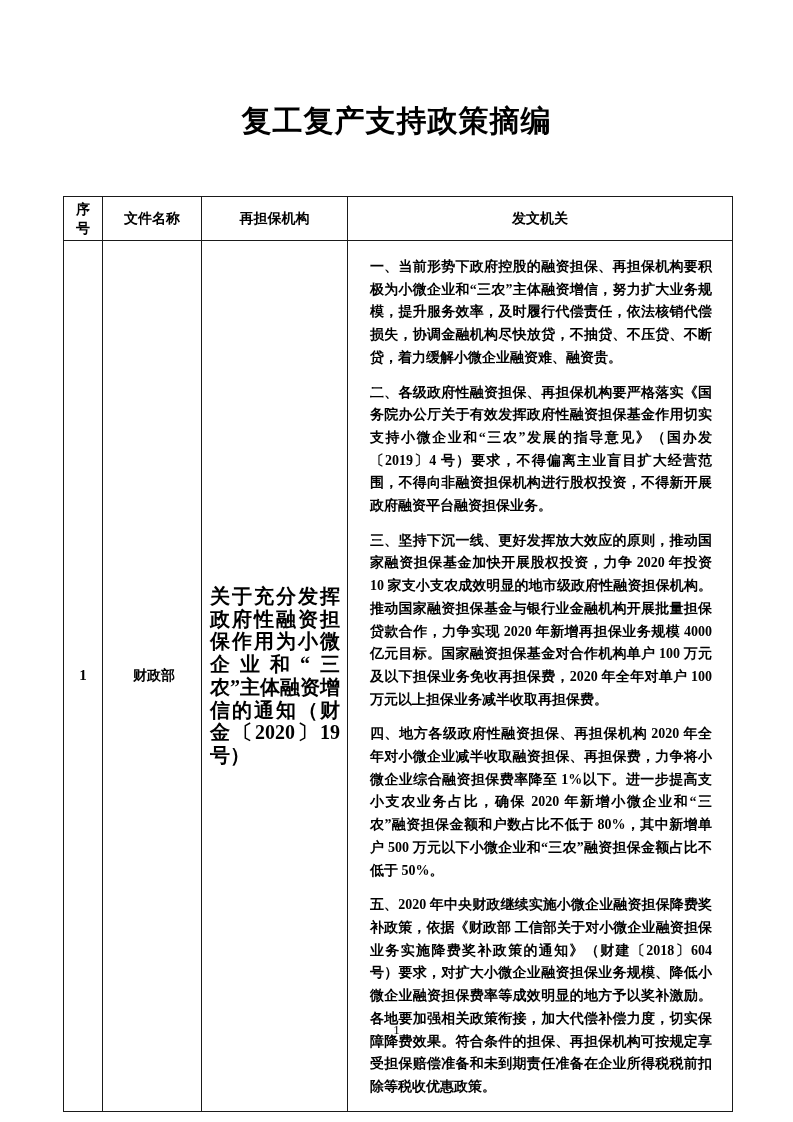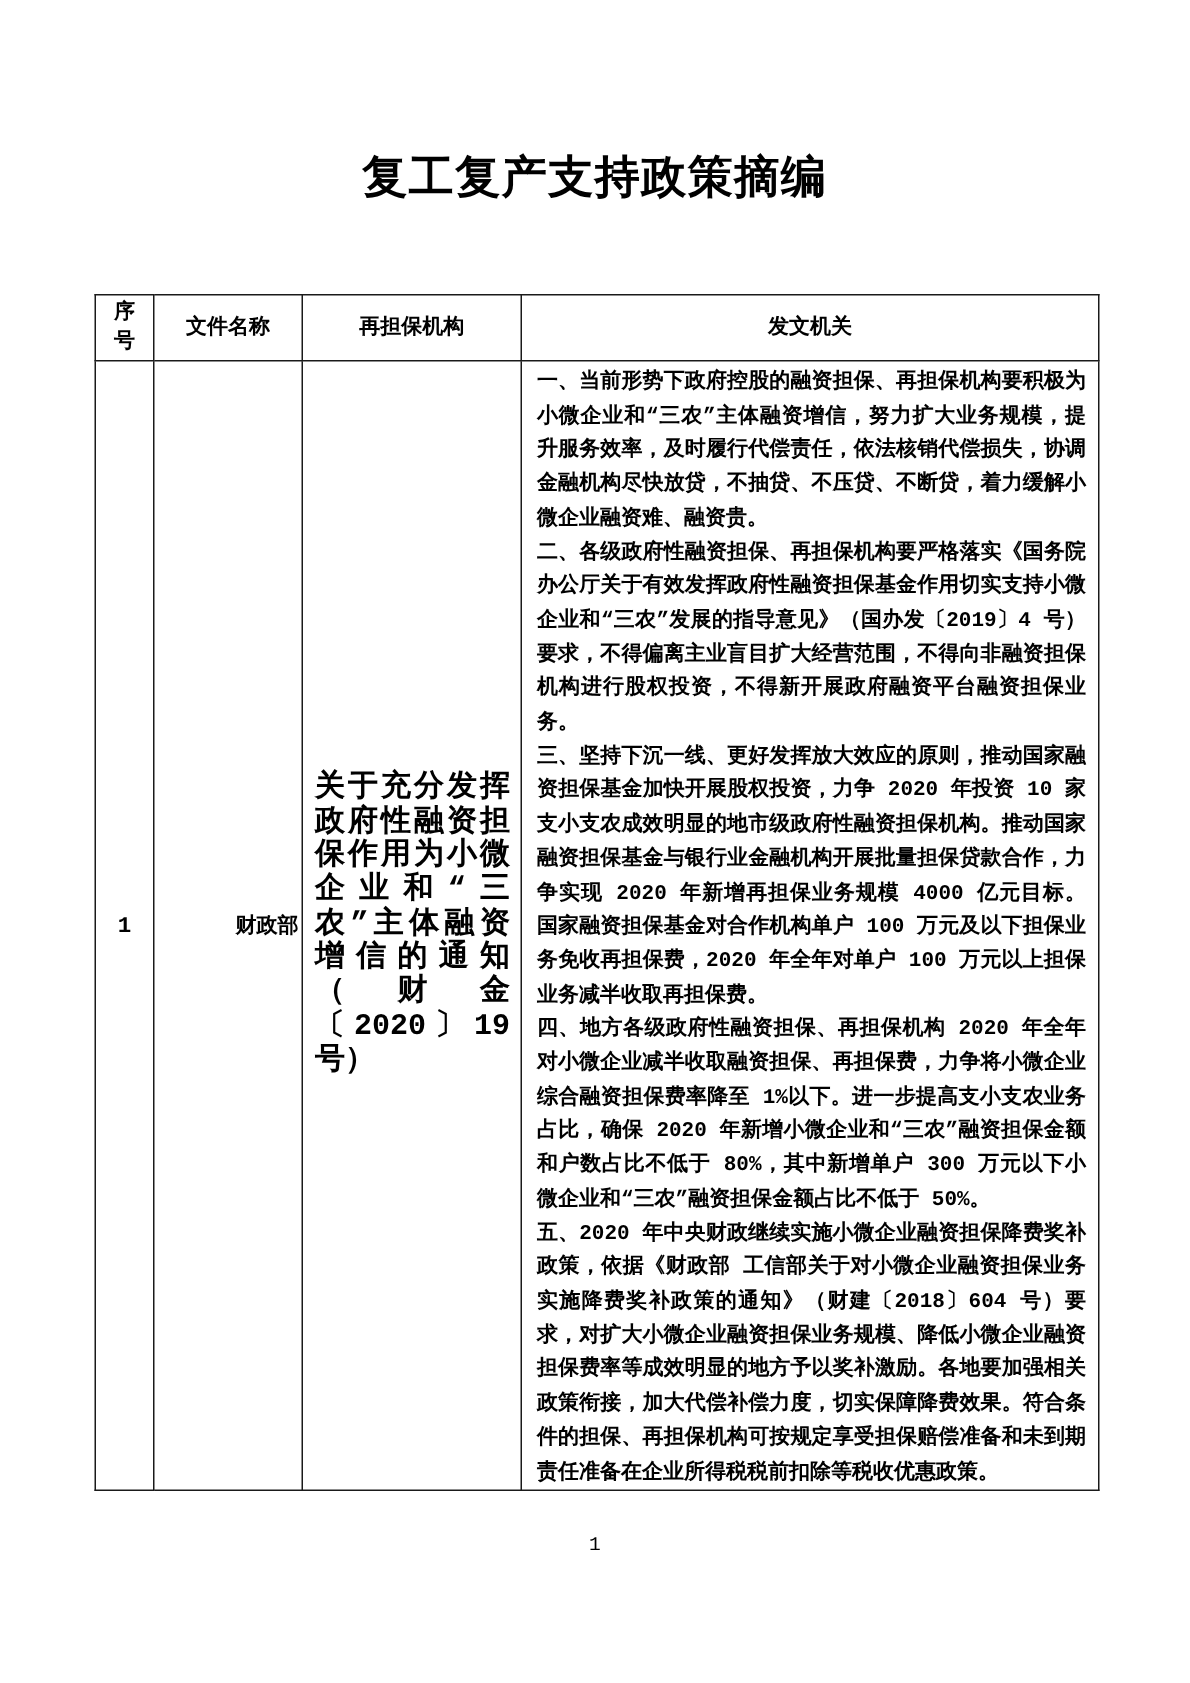--- a/index.html
+++ b/index.html
@@ -4,21 +4,21 @@
 <style>
   * { margin: 0; padding: 0; box-sizing: border-box; }
   html, body { background: #ffffff; }
   .page {
     position: relative;
     width: 793px;
     height: 1122px;
     margin: 0 auto;
     background: #ffffff;
     color: #000000;
-    font-family: Liberation Mono, monospace;
+    font-family: Liberation Serif, serif;
     overflow: hidden;
   }
   .doc-title {
     position: absolute;
     top: 100px;
     left: 0;
     width: 100%;
     text-align: center;
     font-size: 30px;
     line-height: 42px;
@@ -60,40 +60,40 @@
     text-align: center;
     letter-spacing: 2px;
     font-weight: bold;
   }
   .cell-no {
     text-align: center;
     font-size: 15px;
   }
   .cell-agency {
     font-size: 14px;
-    text-align: right;
+    text-align: center;
     padding-left: 6px;
     padding-right: 2px;
   }
   .cell-doc {
     font-size: 20px;
     line-height: 22.7px;
     text-align: justify;
     padding: 0 7px 0 8px;
   }
   .cell-content {
     height: 732px;
     vertical-align: top;
     font-size: 14px;
     line-height: 22.7px;
     padding: 3px 8px 0 10px;
     overflow: hidden;
   }
   .cell-content p {
-    margin: 0;
+    margin: 12px;
     text-align: justify;
     text-justify: inter-ideograph;
   }
   .page-num {
     position: absolute;
     top: 1022px;
     left: 0;
     width: 100%;
     text-align: center;
     font-size: 13px;
@@ -126,21 +126,21 @@
 
 
       <tr class="data-row">
         <td class="cell-no">1</td>
         <td class="cell-agency">财政部</td>
         <td class="cell-doc">关于充分发挥政府性融资担保作用为小微企业和“三农”主体融资增信的通知（财金〔2020〕19 号）</td>
         <td class="cell-content">
             <p>一、当前形势下政府控股的融资担保、再担保机构要积极为小微企业和“三农”主体融资增信，努力扩大业务规模，提升服务效率，及时履行代偿责任，依法核销代偿损失，协调金融机构尽快放贷，不抽贷、不压贷、不断贷，着力缓解小微企业融资难、融资贵。</p>
             <p>二、各级政府性融资担保、再担保机构要严格落实《国务院办公厅关于有效发挥政府性融资担保基金作用切实支持小微企业和“三农”发展的指导意见》（国办发〔2019〕4 号）要求，不得偏离主业盲目扩大经营范围，不得向非融资担保机构进行股权投资，不得新开展政府融资平台融资担保业务。</p>
             <p>三、坚持下沉一线、更好发挥放大效应的原则，推动国家融资担保基金加快开展股权投资，力争 2020 年投资 10 家支小支农成效明显的地市级政府性融资担保机构。推动国家融资担保基金与银行业金融机构开展批量担保贷款合作，力争实现 2020 年新增再担保业务规模 4000 亿元目标。国家融资担保基金对合作机构单户 100 万元及以下担保业务免收再担保费，2020 年全年对单户 100 万元以上担保业务减半收取再担保费。</p>
-            <p>四、地方各级政府性融资担保、再担保机构 2020 年全年对小微企业减半收取融资担保、再担保费，力争将小微企业综合融资担保费率降至 1%以下。进一步提高支小支农业务占比，确保 2020 年新增小微企业和“三农”融资担保金额和户数占比不低于 80%，其中新增单户 300 万元以下小微企业和“三农”融资担保金额占比不低于 50%。</p>
+            <p>四、地方各级政府性融资担保、再担保机构 2020 年全年对小微企业减半收取融资担保、再担保费，力争将小微企业综合融资担保费率降至 1%以下。进一步提高支小支农业务占比，确保 2020 年新增小微企业和“三农”融资担保金额和户数占比不低于 80%，其中新增单户 500 万元以下小微企业和“三农”融资担保金额占比不低于 50%。</p>
             <p>五、2020 年中央财政继续实施小微企业融资担保降费奖补政策，依据《财政部 工信部关于对小微企业融资担保业务实施降费奖补政策的通知》（财建〔2018〕604 号）要求，对扩大小微企业融资担保业务规模、降低小微企业融资担保费率等成效明显的地方予以奖补激励。各地要加强相关政策衔接，加大代偿补偿力度，切实保障降费效果。符合条件的担保、再担保机构可按规定享受担保赔偿准备和未到期责任准备在企业所得税税前扣除等税收优惠政策。</p>
           </td>
       </tr>
     </tbody>
   </table>
 
   <div class="page-num">1</div>
 
 </div>
 

